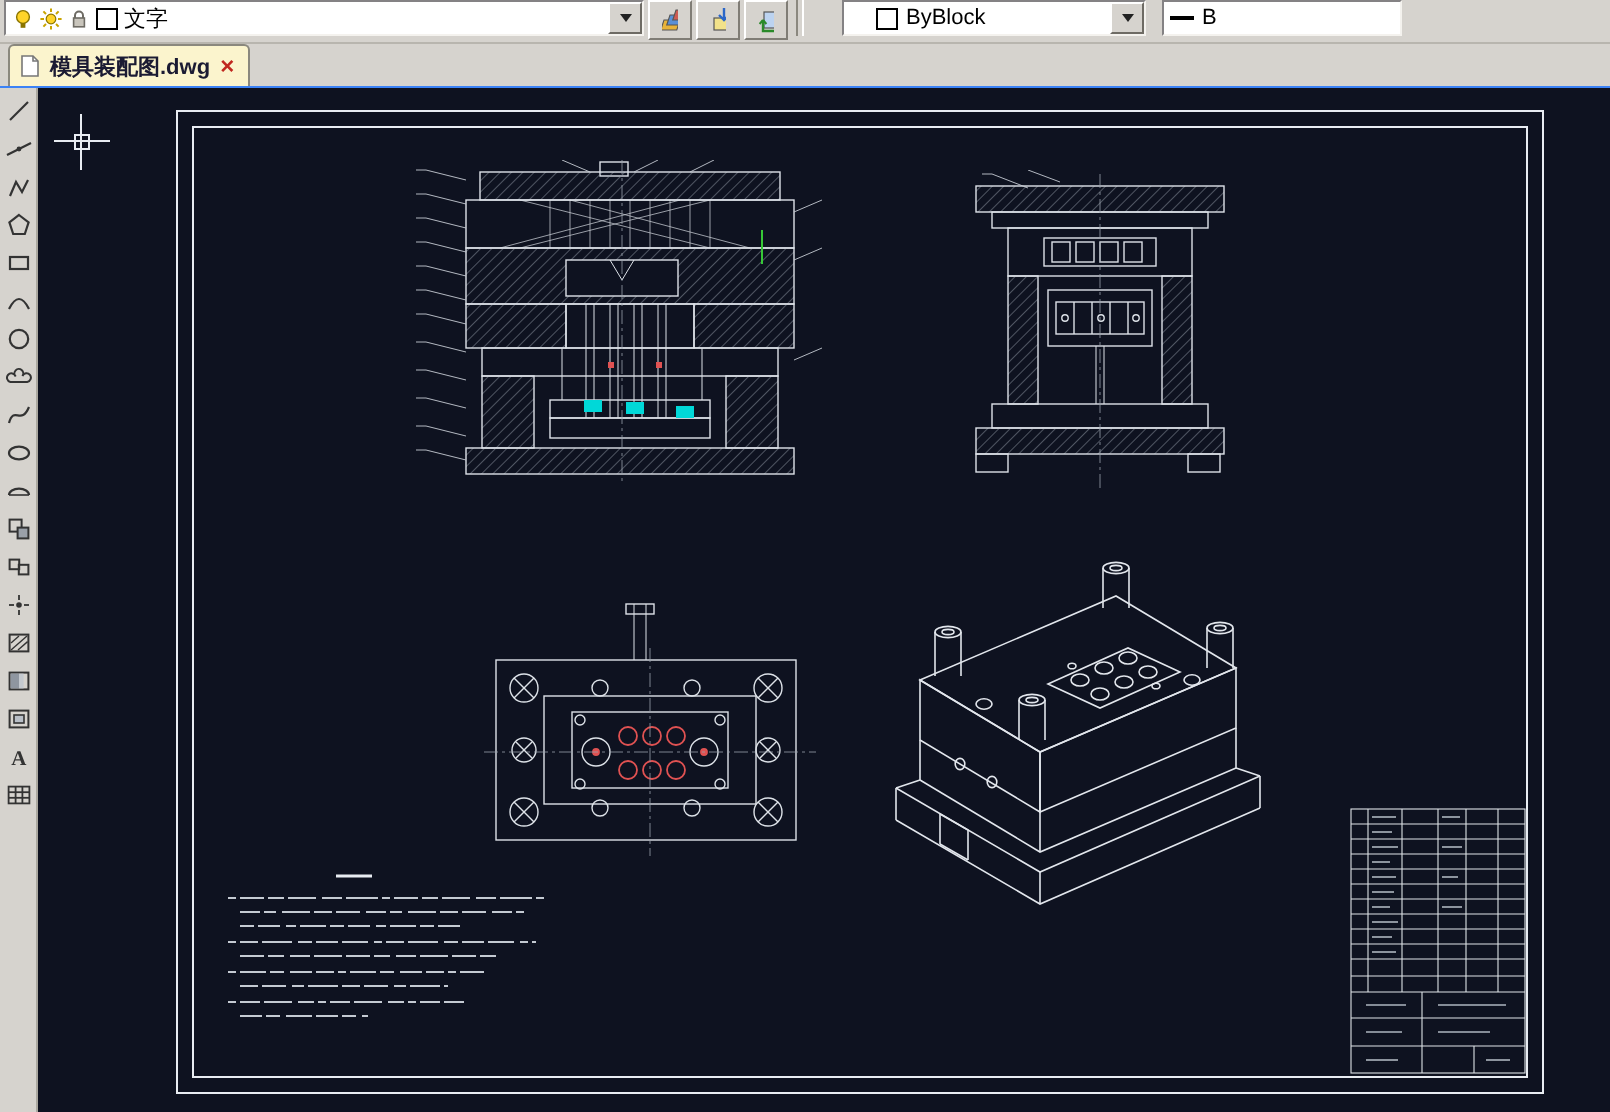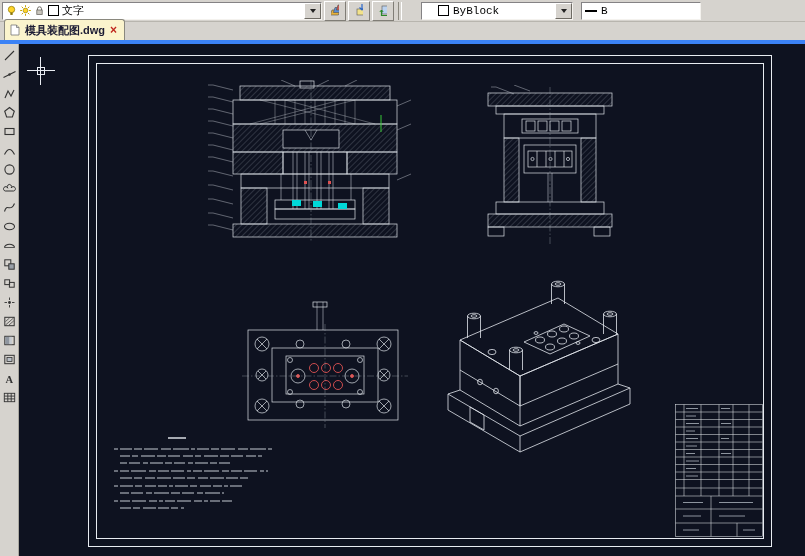--- a/index.html
+++ b/index.html
@@ -1,43 +1,43 @@
 <!DOCTYPE html>
 <html><head>
 <meta charset="utf-8">
 <style>
   html,body{margin:0;padding:0;background:#555;}
   .app{position:relative;width:805px;height:556px;background:#d6d3ce;overflow:hidden;
        font-family:"Liberation Sans",sans-serif;font-size:11px;color:#000;}
 
   
   .toolbar{position:absolute;left:0;top:0;width:805px;height:22px;background:#d6d3ce;
-           border-bottom:1px solid #b8b5ae;display:flex;align-items:center;padding-left:2px;
-           box-sizing:border-box;white-space:nowrap;font-family:Liberation Mono, monospace;}
+           border-bottom:1px solid #b8b5ae;display:flex;align-items:flex-start;padding-left:2px;
+           box-sizing:border-box;white-space:nowrap;}
   .combo{height:18px;background:#fff;border:1px solid;border-color:#848284 #f4f2ee #f4f2ee #848284;
          display:flex;align-items:center;box-sizing:border-box;padding-left:3px;overflow:hidden;}
   .combo .arrow-btn{margin-left:auto;width:15px;height:14px;background:#d6d3ce;flex:0 0 15px;
          border:1px solid;border-color:#fff #6e6b64 #6e6b64 #fff;display:flex;align-items:center;
          justify-content:center;}
   .tri-down{width:0;height:0;border-left:3px solid transparent;border-right:3px solid transparent;
          border-top:4px solid #222;}
   .layer-combo{width:320px;gap:3px;}
   .color-combo{width:152px;margin-left:14px;gap:4px;padding-left:16px;}
   .linetype-combo{width:138px;margin-left:10px;gap:5px;}
   .lineweight-combo{width:120px;margin-left:8px;gap:4px;}
   .chip{width:9px;height:9px;background:#fff;border:1px solid #000;display:inline-block;}
   .line-sample{display:inline-block;width:22px;height:0;border-top:2px solid #000;}
   .lw-sample{display:inline-block;width:12px;height:0;border-top:2px solid #000;}
   .tbtn{width:22px;height:20px;background:#d6d3ce;border:1px solid;margin-left:2px;
         border-color:#fff #807d76 #807d76 #fff;display:flex;align-items:center;justify-content:center;}
   .sep{width:2px;height:18px;border-left:1px solid #8b887f;border-right:1px solid #fff;margin:0 5px 0 4px;}
 
   
   .tabbar{position:absolute;left:0;top:22px;width:805px;height:22px;background:#d6d3ce;
-          border-bottom:4px solid #3b82f6;display:flex;align-items:flex-end;box-sizing:border-box;}
+          border-bottom:1px solid #3b82f6;display:flex;align-items:flex-end;box-sizing:border-box;}
   .tab{height:20px;margin-left:4px;background:#fbf4cd;border:1px solid #8a887e;border-bottom:none;
        border-radius:3px 3px 0 0;display:flex;align-items:center;gap:5px;padding:0 7px 0 5px;
        font-weight:bold;font-size:11px;color:#1b1b33;}
   .tab .close{color:#c0271e;font-weight:bold;font-size:12px;line-height:10px;}
 
   
   .side{position:absolute;left:0;top:44px;width:19px;height:512px;background:#d6d3ce;
         border-right:1px solid #aaa79f;display:flex;flex-direction:column;align-items:center;
         padding-top:2px;box-sizing:border-box;}
   .tool{width:17px;height:19px;display:flex;align-items:center;justify-content:center;flex:0 0 19px;}

